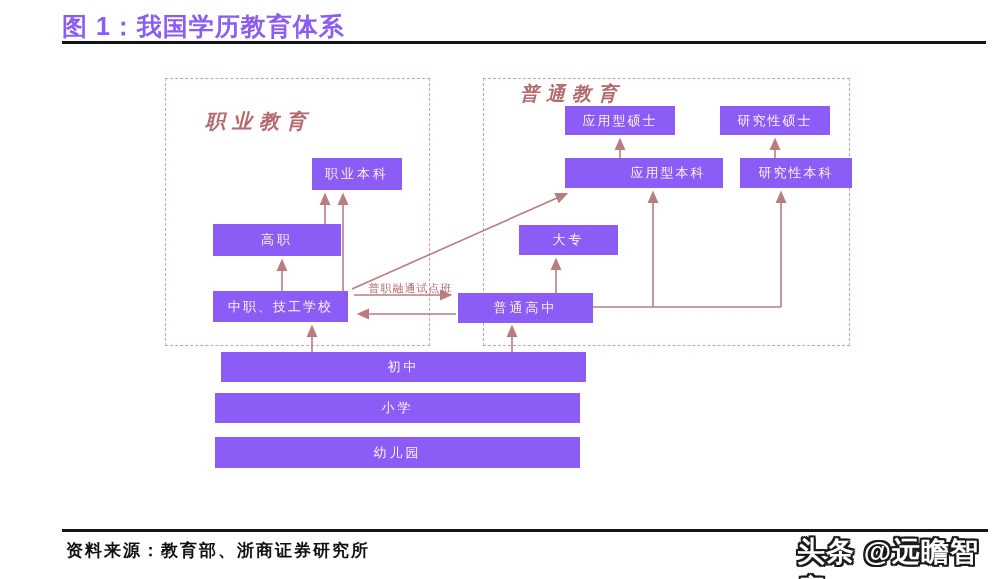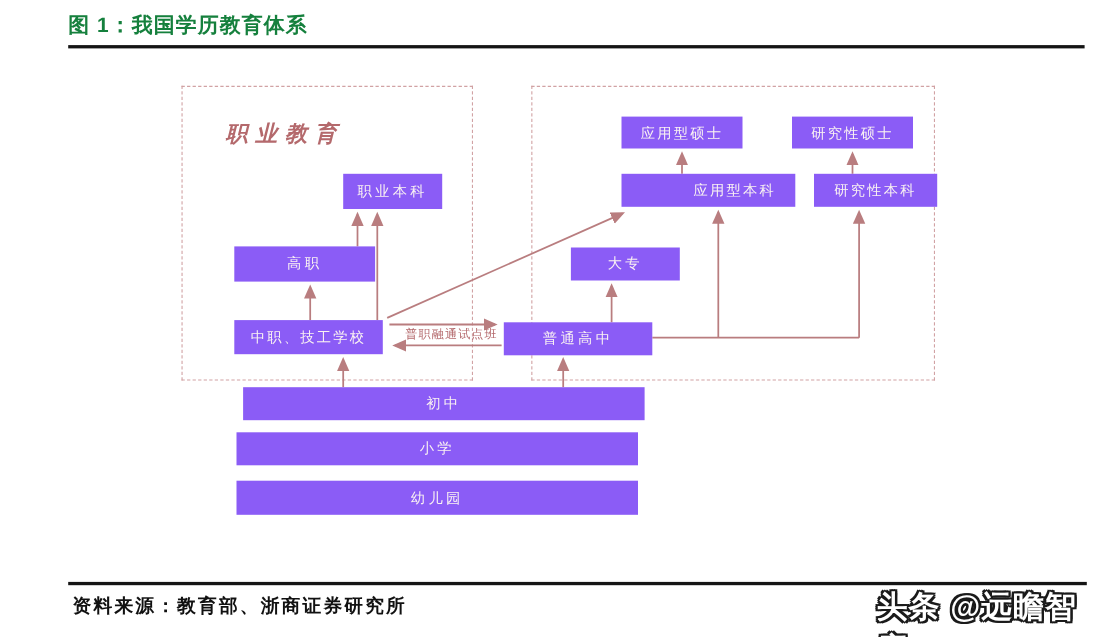--- a/index.html
+++ b/index.html
@@ -1,20 +1,20 @@
 <!DOCTYPE html>
 <html><head>
 <meta charset="utf-8">
 <style>
   html,body{margin:0;padding:0;background:#ffffff;}
   .stage{position:relative;width:1007px;height:579px;background:#fff;overflow:hidden;
          font-family:"Liberation Sans",sans-serif;}
 
-  .fig-title{position:absolute;left:62px;top:10px;font-size:19px;font-weight:bold;
-             color:#15803d;letter-spacing:1px;text-align:right;}
+  .fig-title{position:absolute;left:62px;top:10px;font-size:25px;font-weight:bold;
+             color:#8b5cf6;letter-spacing:1px;text-align:right;}
   .rule-top{position:absolute;left:62px;top:41px;width:924px;height:3px;background:#151515;}
   .rule-bottom{position:absolute;left:62px;top:529px;width:926px;height:3px;background:#151515;}
 
   .group{position:absolute;border:1px dashed #d1a2a4;background:transparent;}
   .group-vocational{left:165px;top:78px;width:263px;height:266px;}
   .group-general{left:483px;top:78px;width:365px;height:266px;}
   .group-label{position:absolute;color:#b4696c;font-family:"Liberation Serif",serif;
                font-style:italic;font-weight:bold;letter-spacing:7px;}
   .label-vocational{left:205px;top:108px;font-size:20px;}
   .label-general{left:520px;top:81px;font-size:19px;}
@@ -28,21 +28,21 @@
   .n-applied-master{left:565px;top:106px;width:110px;height:29px;letter-spacing:2px;}
   .n-research-master{left:720px;top:106px;width:110px;height:29px;letter-spacing:2px;}
   .n-applied-bachelor{left:565px;top:158px;width:110px;height:30px;letter-spacing:2px;padding-left:48px;}
   .n-research-bachelor{left:718px;top:158px;width:112px;height:30px;letter-spacing:2px;margin-left:22px;}
   .n-junior-college{left:519px;top:225px;width:99px;height:30px;}
   .n-high-school{left:458px;top:293px;width:135px;height:30px;}
   .n-junior-middle{left:221px;top:352px;width:365px;height:30px;text-align:center;}
   .n-primary{left:215px;top:393px;width:365px;height:30px;}
   .n-kindergarten{left:215px;top:437px;width:365px;height:31px;}
 
-  .pilot-label{position:absolute;left:352px;top:297px;width:117px;font-size:11px;
+  .pilot-label{position:absolute;left:352px;top:281px;width:117px;font-size:11px;
                color:#b4696c;font-family:"Liberation Serif",serif;letter-spacing:1px;
                text-align:center;line-height:14px;}
 
   .edges{position:absolute;left:0;top:0;width:1007px;height:579px;pointer-events:none;}
 
   .source-line{position:absolute;left:66px;top:539px;font-size:17px;font-weight:bold;
                color:#111;font-family:"Liberation Serif",serif;letter-spacing:2px;}
   .watermark{position:absolute;left:797px;top:533px;font-size:28px;font-weight:bold;
              color:#ffffff;letter-spacing:1px;
              text-shadow:-2px 2px 0 #1a1a1a,2px 2px 0 #1a1a1a,-2px -2px 0 #1a1a1a,
@@ -53,20 +53,21 @@
 <body>
 
 <div class="stage">
 
   <div class="fig-title">图 1：我国学历教育体系</div>
   <div class="rule-top"></div>
 
   <div class="group group-vocational"></div>
   <div class="group group-general"></div>
   <div class="group-label label-vocational">职业教育</div>
+  <div class="group-label label-general">普通教育</div>
 
   <svg class="edges" width="1007" height="579" viewBox="0 0 1007 579">
     <defs>
       <marker id="ah" markerWidth="9" markerHeight="8" refX="6.5" refY="3.5" orient="auto">
         <path d="M0,0 L8,3.5 L0,7 Z" fill="#b97d7f"></path>
       </marker>
     </defs>
     <g stroke="#b97d7f" stroke-width="1.6" fill="none">
       <line x1="325" y1="224" x2="325" y2="195" marker-end="url(#ah)"></line>
       <line x1="343" y1="291" x2="343" y2="195" marker-end="url(#ah)"></line>

